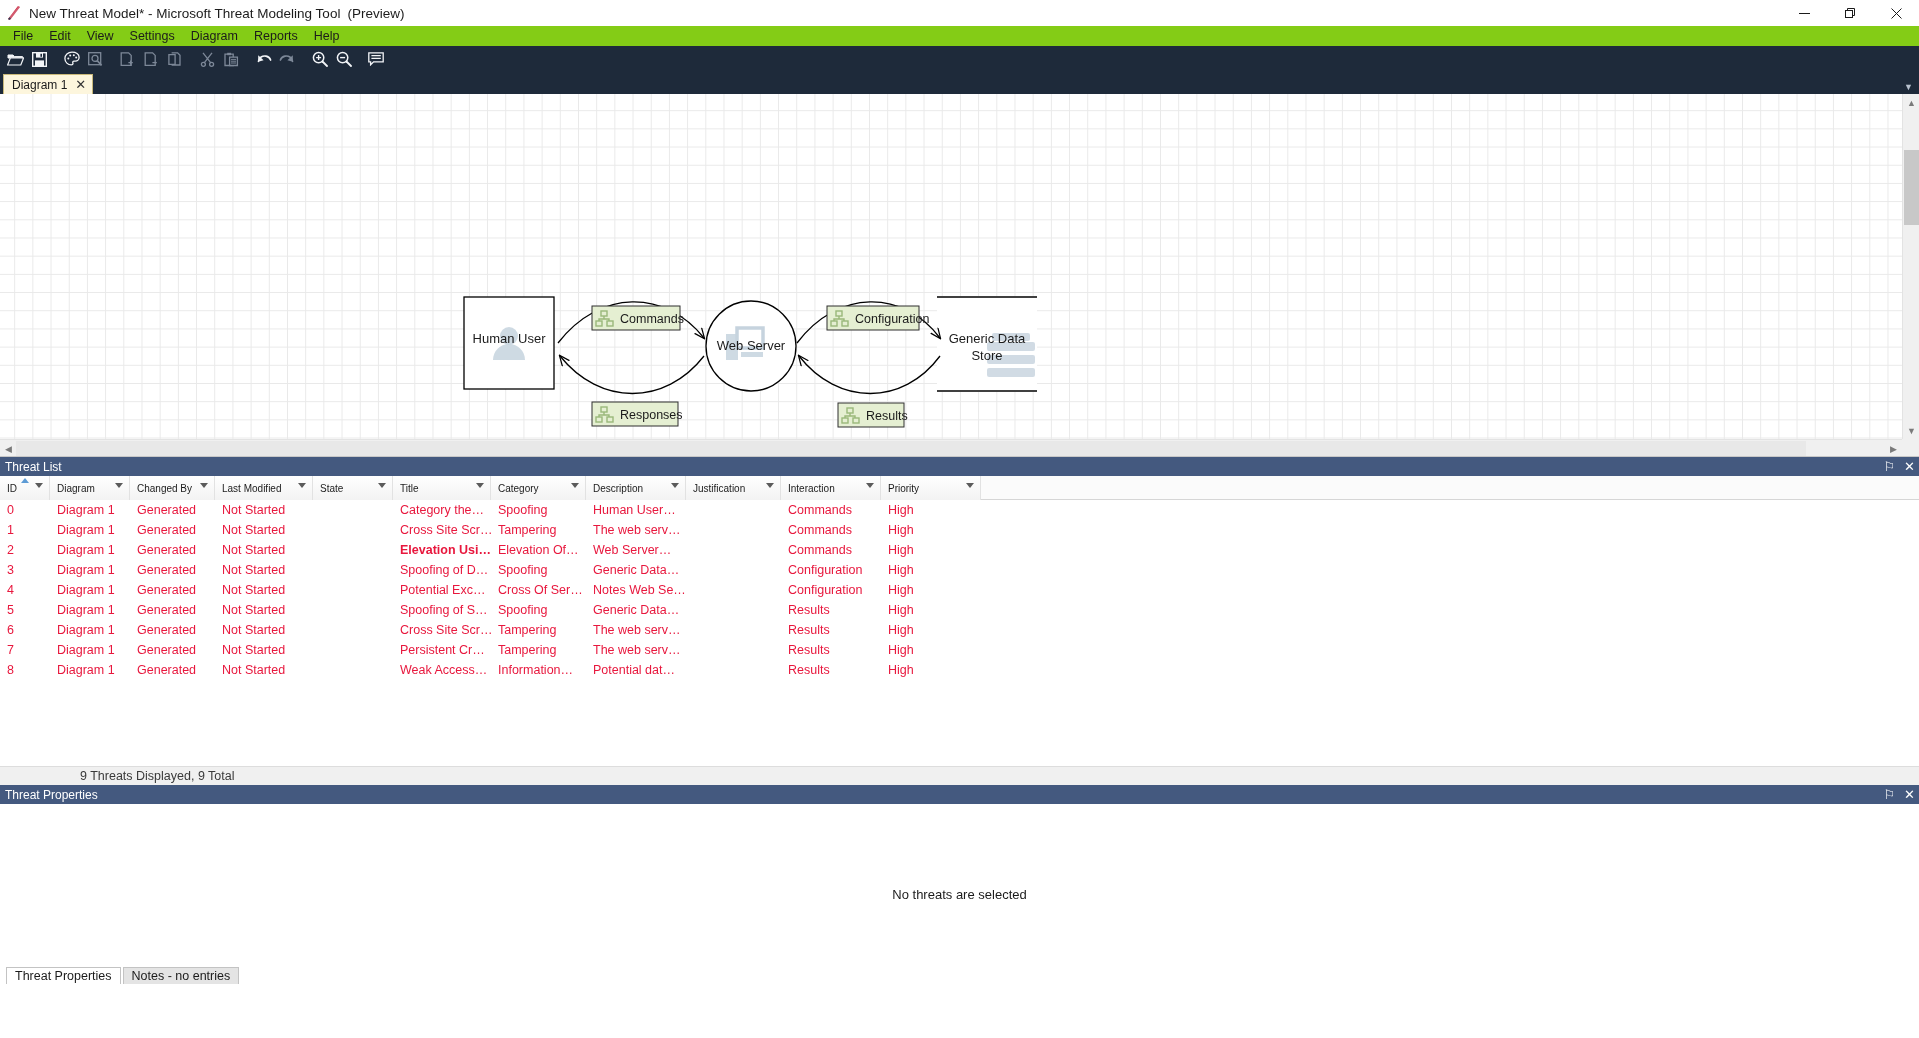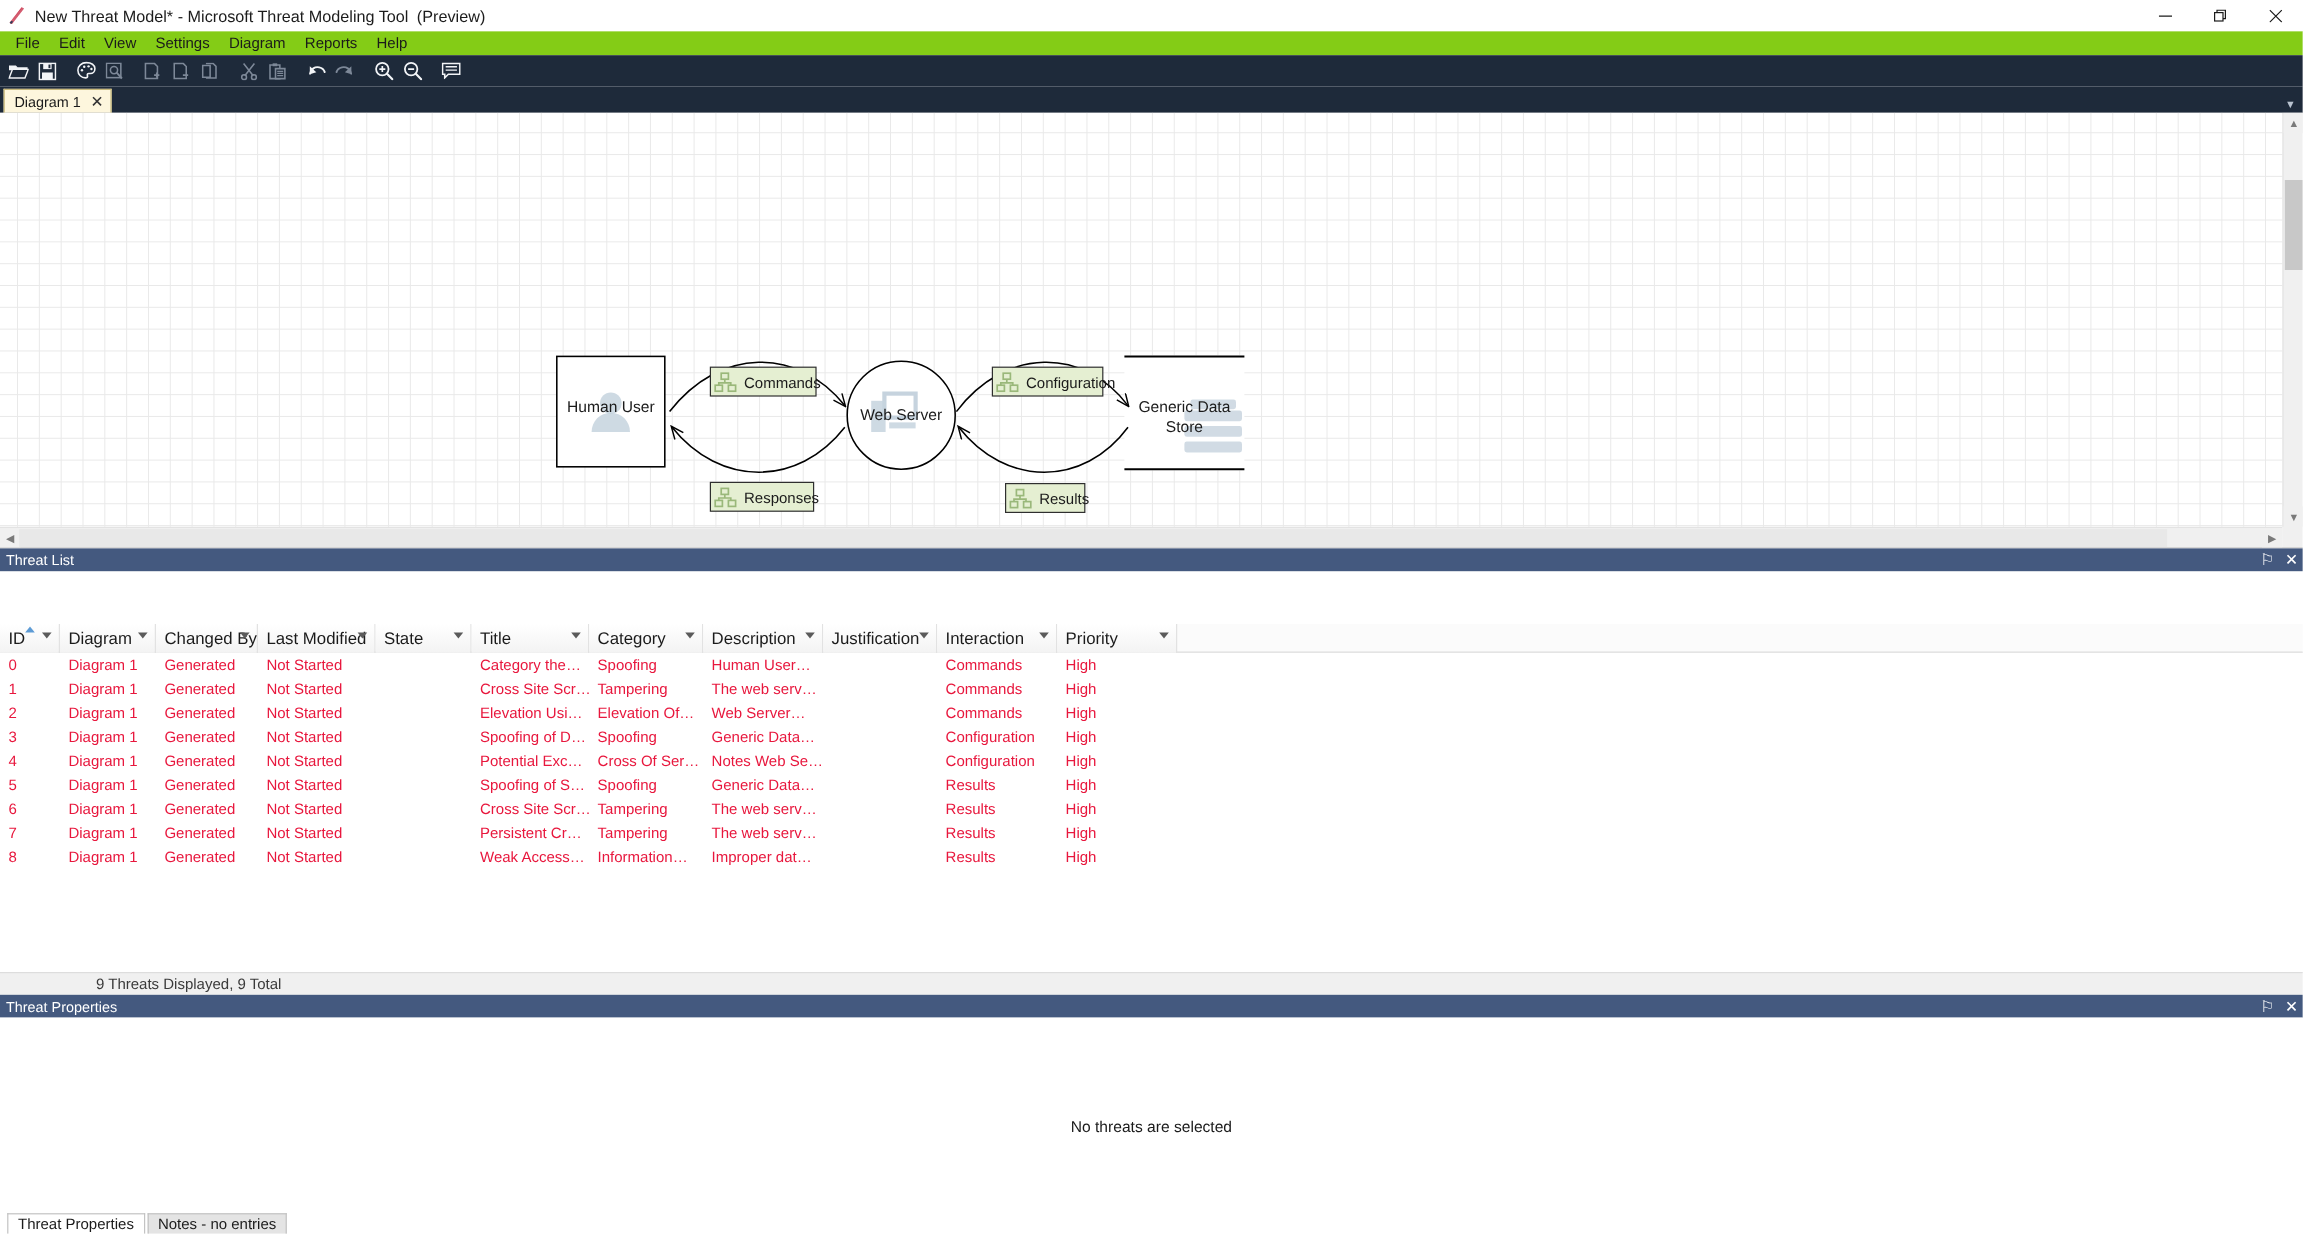--- a/index.html
+++ b/index.html
@@ -95,21 +95,21 @@
     height:19px; background:#44597f; color:#ffffff; display:flex; align-items:center;
     font-size:12px; padding-left:5px; position:relative;
   }
   .panel-header .tools{ position:absolute; right:4px; top:0; height:19px; display:flex; align-items:center; gap:9px;}
   .panel-header .tools span{ cursor:pointer; line-height:1; font-size:13px;}
 
   
   .threat-panel{ background:#ffffff; }
   .grid-head{
     display:flex; height:24px; background:#fbfbfb; border-bottom:1px solid #d6d6d6;
-    font-size:14px; color:#1b1b1b;margin-top:44px;
+    font-size:10px; color:#1b1b1b;
   }
   .gh{
     display:flex; align-items:center; position:relative; padding-left:7px;
     border-right:1px solid #e2e2e2; height:24px; flex:none; background:linear-gradient(#ffffff,#f3f3f3);
   }
   .gh .lbl{ white-space:nowrap;}
   .gh .filt{ position:absolute; right:6px; top:7px; width:0;height:0;
     border-left:4px solid transparent;border-right:4px solid transparent;border-top:5px solid #5b5b5b;}
   .gh .sortasc{ position:absolute; left:21px; top:2px; width:0;height:0;
     border-left:4px solid transparent;border-right:4px solid transparent;border-bottom:5px solid #5d9bd5;}
@@ -479,21 +479,21 @@
         <div class="gc" style="width: 95px;"></div>
         <div class="gc" style="width: 100px;">Commands</div>
         <div class="gc" style="width: 100px;">High</div>
       </div>
       <div class="grow">
         <div class="gc" style="width: 50px;">2</div>
         <div class="gc" style="width: 80px;">Diagram 1</div>
         <div class="gc" style="width: 85px;">Generated</div>
         <div class="gc" style="width: 98px;">Not Started</div>
         <div class="gc" style="width: 80px;"></div>
-        <div class="gc" style="width: 98px;">Elevation Usi…</div>
+        <div class="gc" style="width: 98px; font-weight: bold;">Elevation Usi…</div>
         <div class="gc" style="width: 95px;">Elevation Of…</div>
         <div class="gc" style="width: 100px;">Web Server…</div>
         <div class="gc" style="width: 95px;"></div>
         <div class="gc" style="width: 100px;">Commands</div>
         <div class="gc" style="width: 100px;">High</div>
       </div>
       <div class="grow">
         <div class="gc" style="width: 50px;">3</div>
         <div class="gc" style="width: 80px;">Diagram 1</div>
         <div class="gc" style="width: 85px;">Generated</div>
@@ -559,21 +559,21 @@
         <div class="gc" style="width: 100px;">High</div>
       </div>
       <div class="grow">
         <div class="gc" style="width: 50px;">8</div>
         <div class="gc" style="width: 80px;">Diagram 1</div>
         <div class="gc" style="width: 85px;">Generated</div>
         <div class="gc" style="width: 98px;">Not Started</div>
         <div class="gc" style="width: 80px;"></div>
         <div class="gc" style="width: 98px;">Weak Access…</div>
         <div class="gc" style="width: 95px;">Information…</div>
-        <div class="gc" style="width: 100px;">Improper dat…</div>
+        <div class="gc" style="width: 100px;">Potential dat…</div>
         <div class="gc" style="width: 95px;"></div>
         <div class="gc" style="width: 100px;">Results</div>
         <div class="gc" style="width: 100px;">High</div>
       </div>
     </div>
 
   <div class="threat-body-space" style="height:86px"></div>
 
   <div class="status-strip">
     <span>9 Threats Displayed, 9 Total</span>

